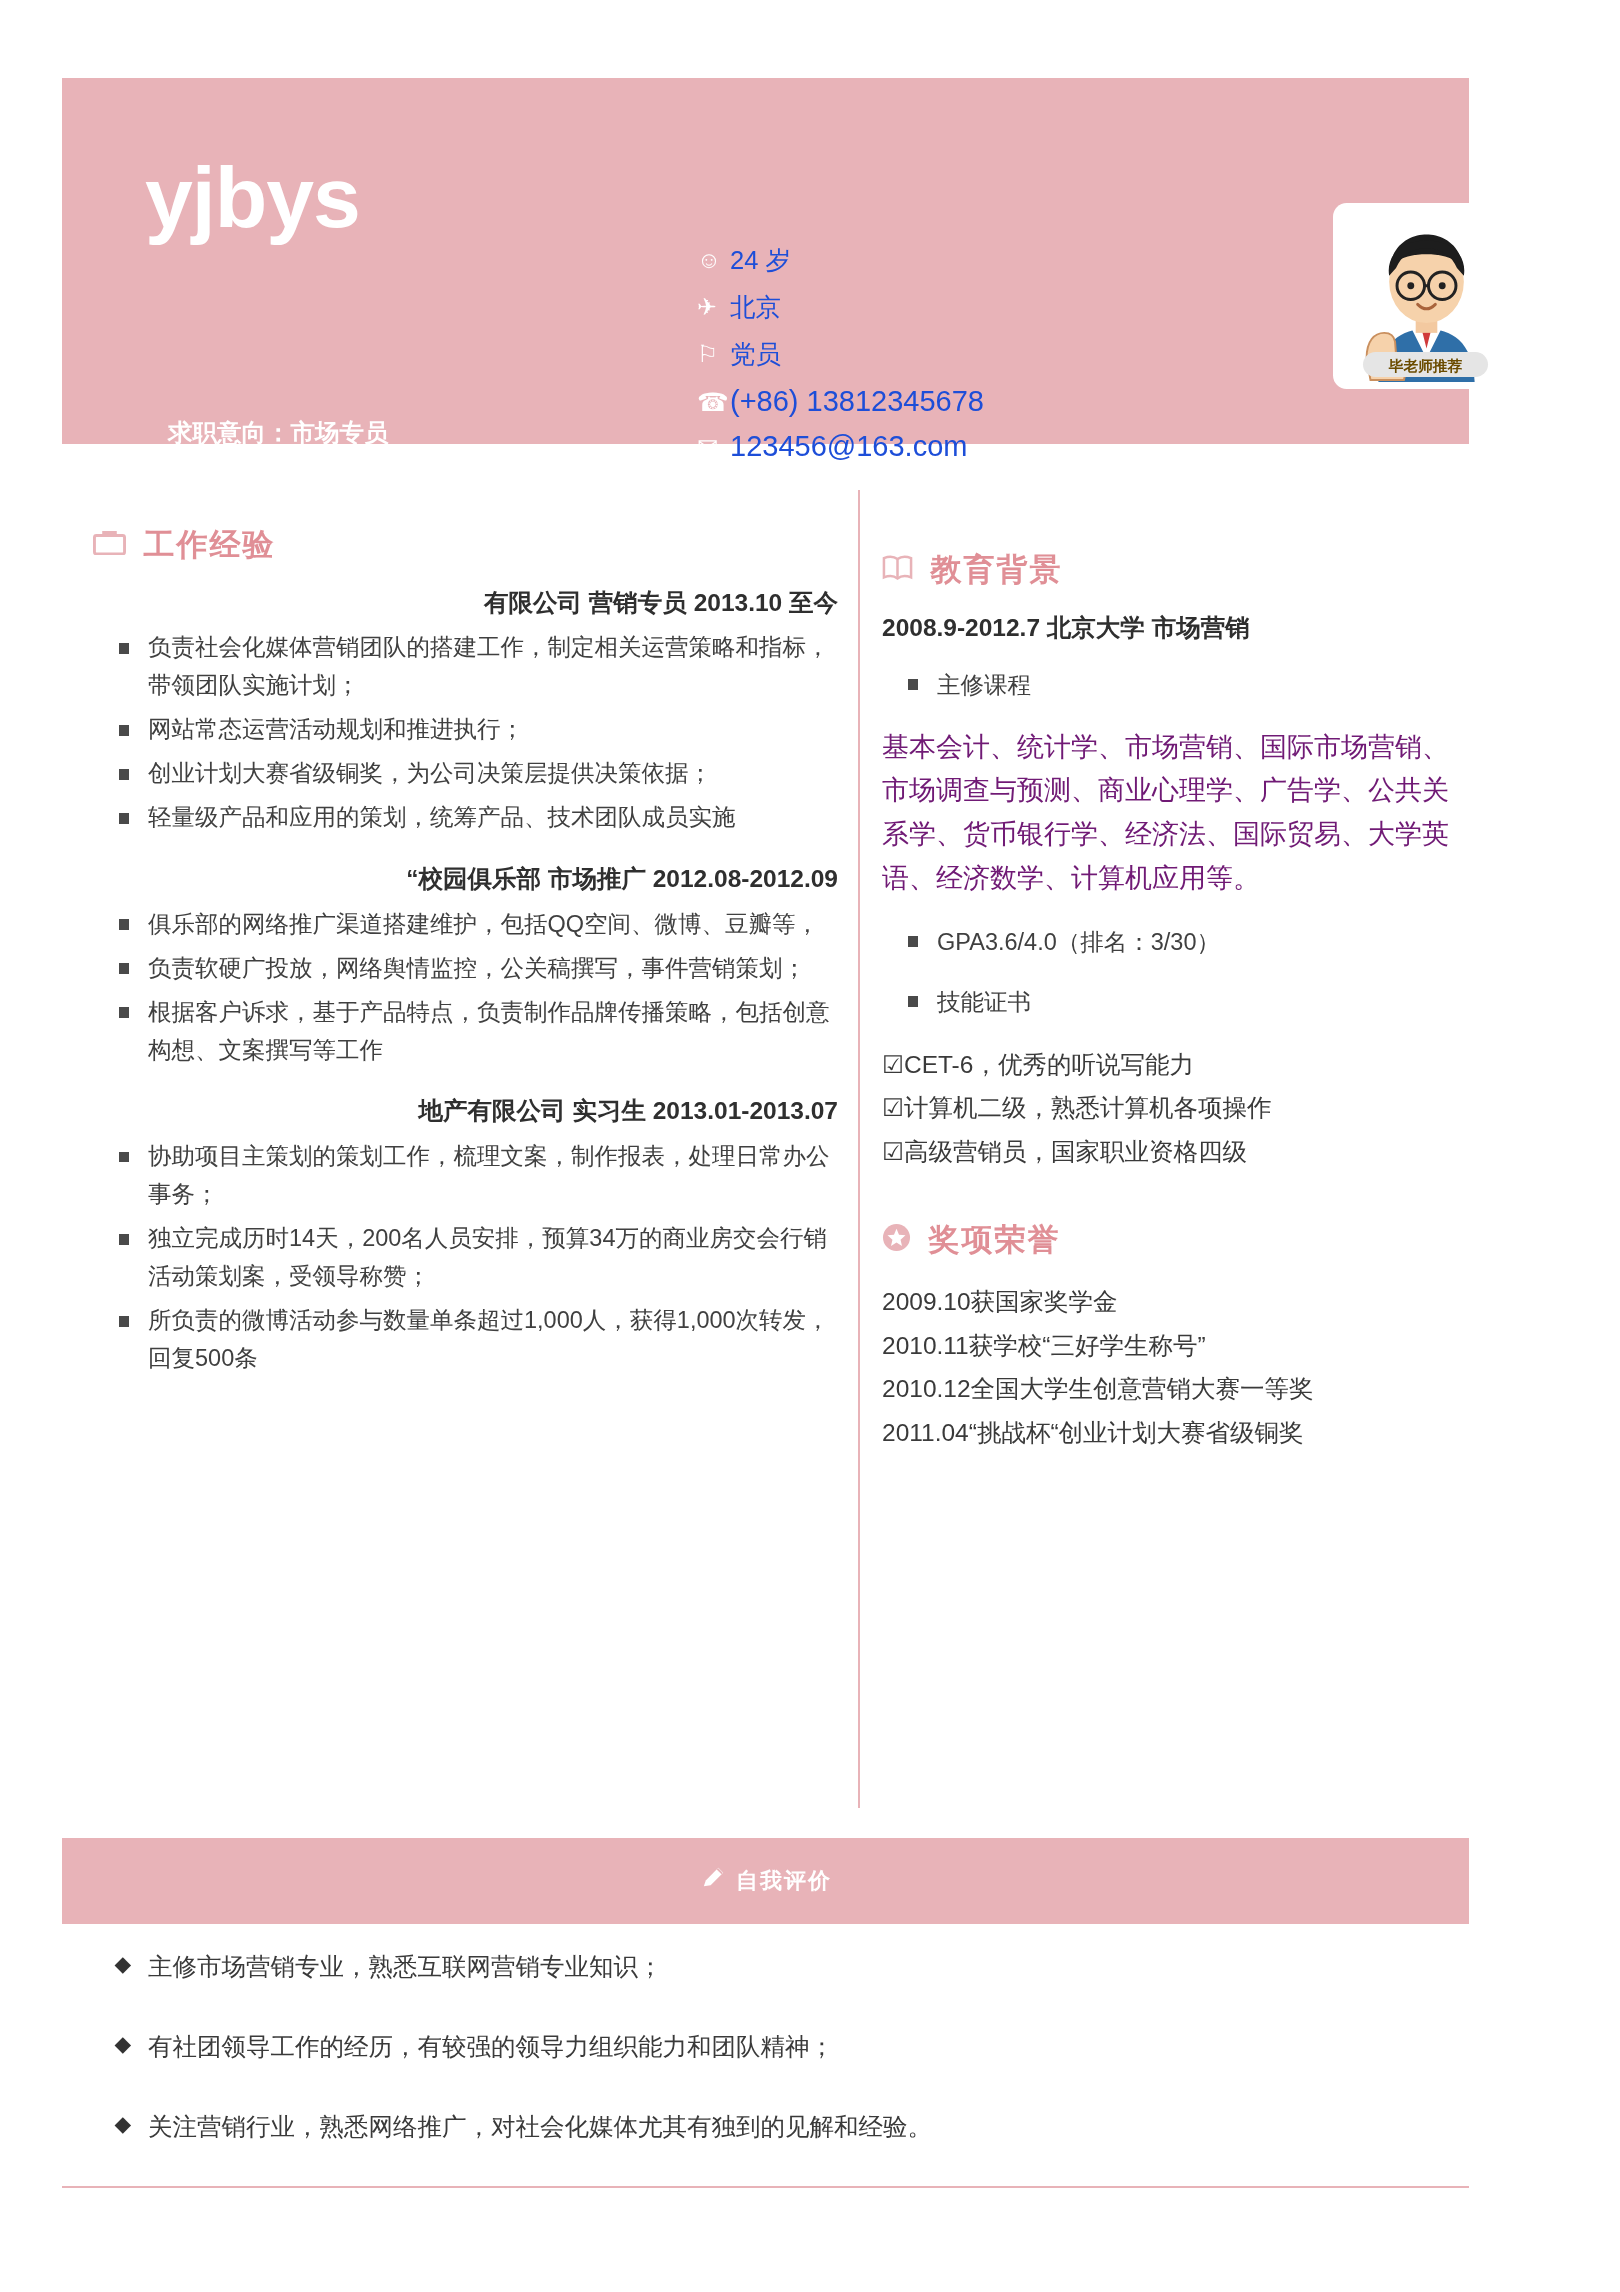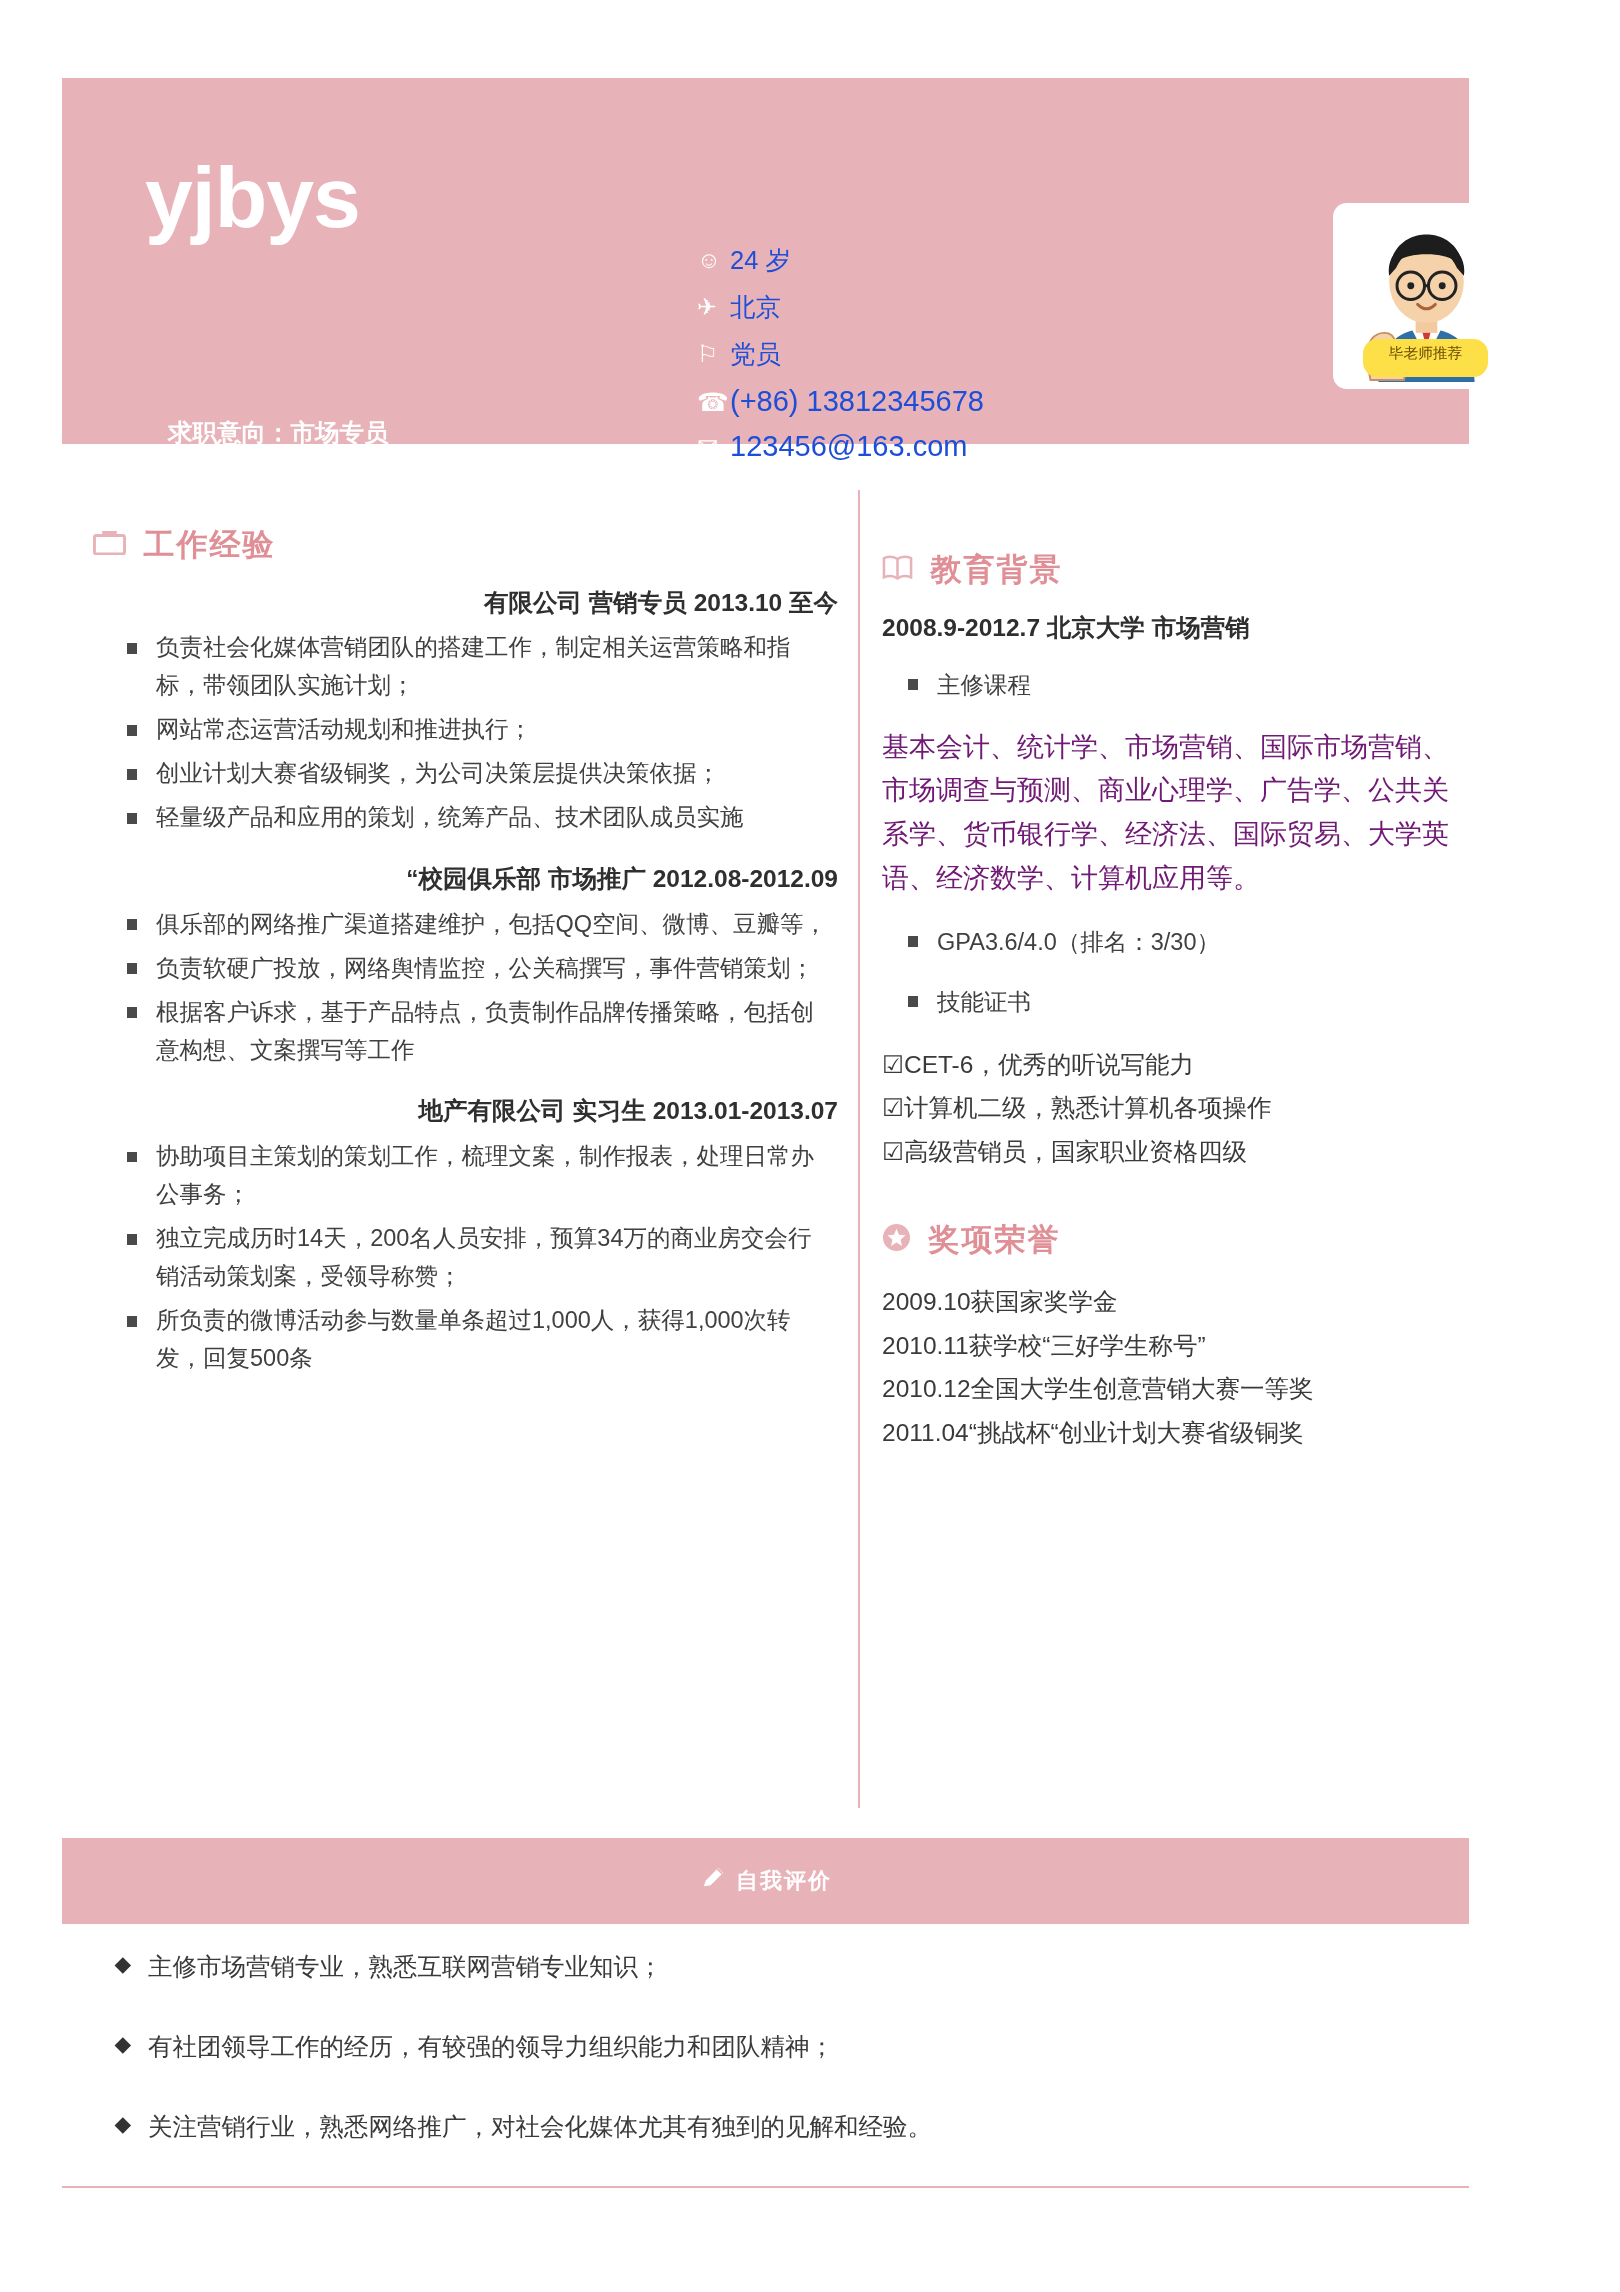--- a/index.html
+++ b/index.html
@@ -94,28 +94,28 @@
     width: 171px; height: 171px;
     border-radius: 9.8px;
     overflow: hidden;
     background: #ffffff;
   }
   .badge {
     position: absolute;
     left: 30px;
     bottom: 11.8px;
     width: 125px;
-    height: 38px;
+    height: 25px;
     border-radius: 14.7px;
-    background: #fde047;
+    background: #e5e5e5;
     color: #6b4c00;
     font-size: 14.7px;
     line-height: 29px;
     text-align: center;
-    font-weight: normal;
+    font-weight: bold;
   }
 
   
   .divider {
     position: absolute;
     left: 858px;
     top: 490px;
     width: 2px;
     height: 1318px;
     background: #e8b3b8;
@@ -156,21 +156,21 @@
     font-size: 24.5px;
     font-weight: bold;
     color: #2f2f2f;
     margin: 25.5px 0 9.8px 0;
     text-align: right;
   }
   .job-title.first { margin-top: 5.9px; }
 
   ul.bullets {
     list-style: none;
-    margin: 8px;
+    margin: 0;
     padding: 0;
   }
   ul.bullets li {
     position: relative;
     padding-left: 55px;
     font-size: 23.5px;
     line-height: 1.62;
     color: #404040;
     margin-bottom: 5.9px;
   }

